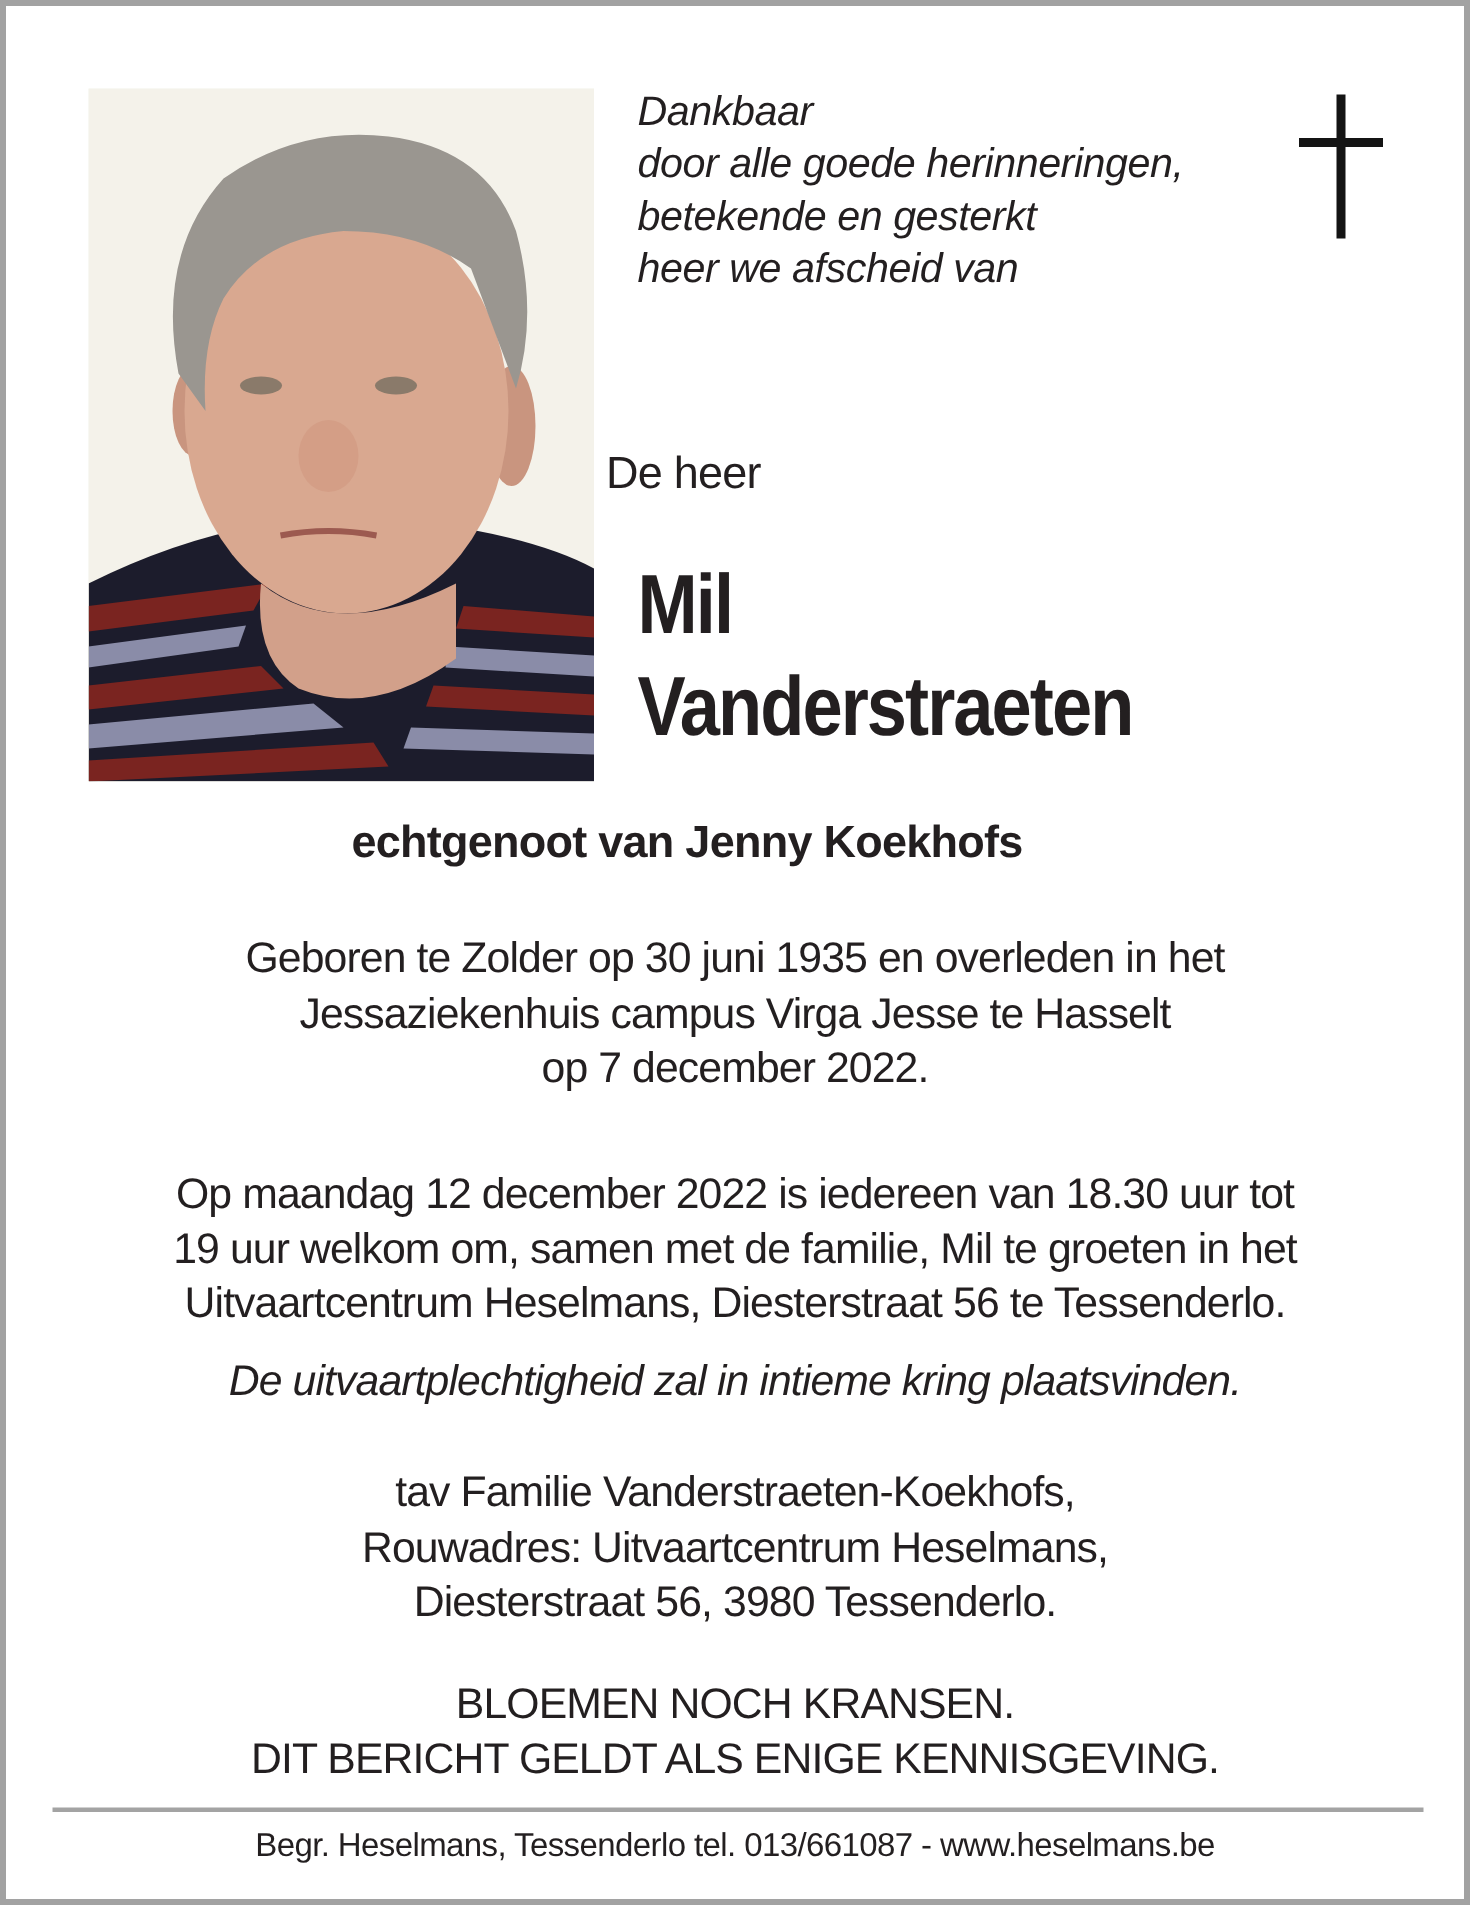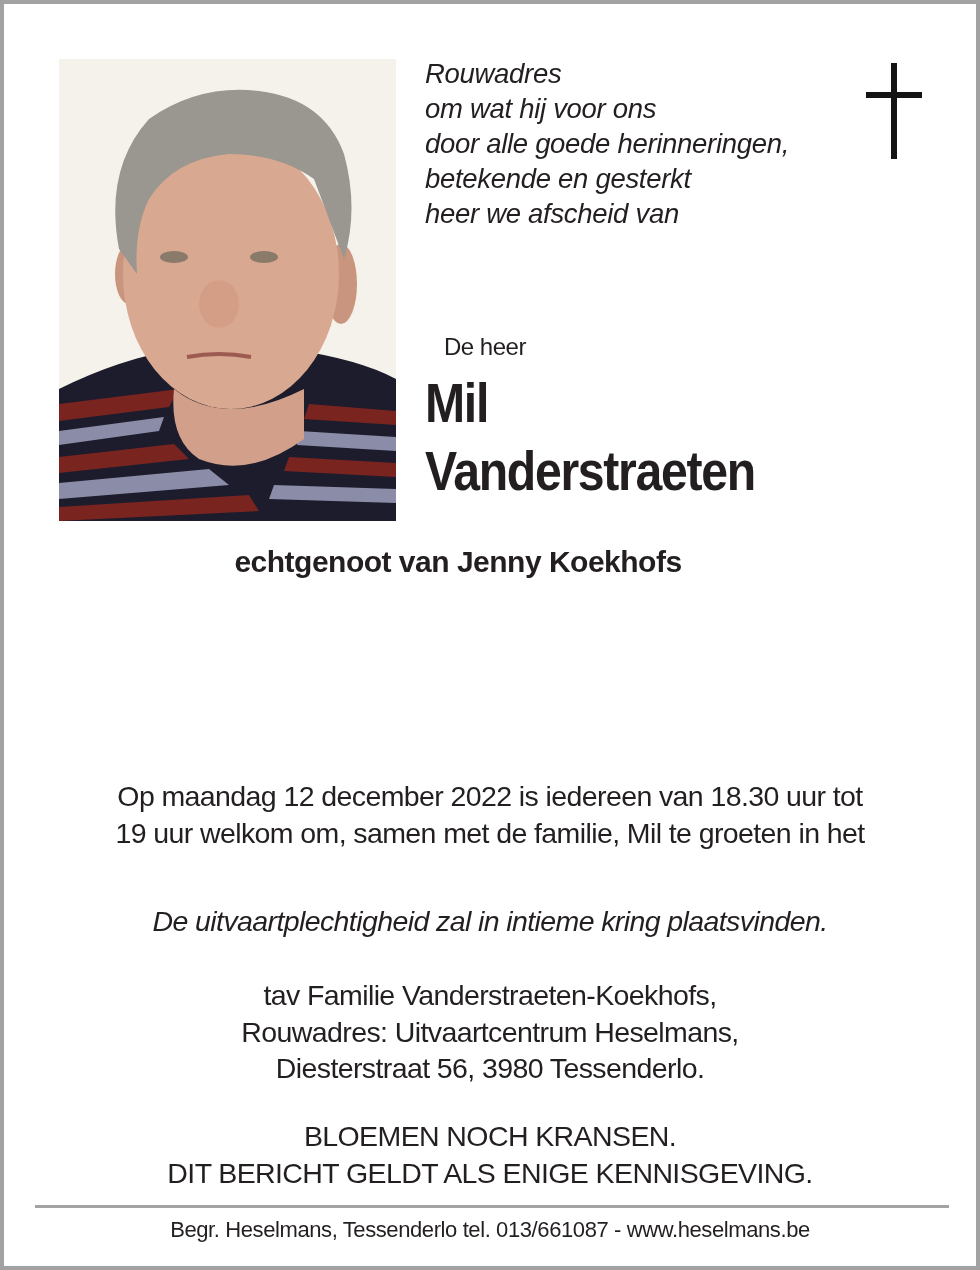--- a/index.html
+++ b/index.html
@@ -27,22 +27,22 @@
       letter-spacing: -0.3px;
     }
     .poem div { white-space: nowrap; }
     .cross {
       position: absolute; left: 862px; top: 59px;
       width: 56px; height: 96px;
     }
     .cross .v { position: absolute; left: 25px; top: 0; width: 6px; height: 96px; background: #141414; }
     .cross .h { position: absolute; left: 0; top: 29px; width: 56px; height: 6px; background: #141414; }
     .title-prefix {
-      position: absolute; left: 440px; top: 295px;
-      font-size: 24px; letter-spacing: -0.5px; margin-top: 34px;
+      position: absolute; left: 400px; top: 295px;
+      font-size: 30px; letter-spacing: -0.5px;
     }
     .name {
       position: absolute; left: 421px; top: 365px;
       font-weight: bold; font-size: 56px; line-height: 68px;
       letter-spacing: -1.5px;
       transform: scaleX(0.86); transform-origin: left top;
       white-space: nowrap;
     }
     .spouse {
       position: absolute; left: 0; width: 908px; top: 541px;
@@ -104,45 +104,50 @@
       <ellipse cx="115" cy="198" rx="14" ry="6" fill="#8a7a6a"></ellipse>
       <ellipse cx="205" cy="198" rx="14" ry="6" fill="#8a7a6a"></ellipse>
 
       <ellipse cx="160" cy="245" rx="20" ry="24" fill="#d49e86"></ellipse>
 
       <path d="M128 298 Q160 292 192 298" stroke="#9c5a50" stroke-width="4" fill="none"></path>
     </svg>
   </div>
 
   <div class="poem">
-    <div>Rouwadres</div>
-    <div>om wat hij voor ons</div>
+    <div>Dankbaar</div>
     <div>door alle goede herinneringen,</div>
     <div>betekende en gesterkt</div>
     <div>heer we afscheid van</div>
   </div>
 
   <div class="cross">
     <div class="v"></div>
     <div class="h"></div>
   </div>
 
   <div class="title-prefix">De heer</div>
 
   <div class="name">
     <div>Mil</div>
     <div>Vanderstraeten</div>
   </div>
 
   <div class="spouse">echtgenoot van Jenny Koekhofs</div>
 
+  <div class="block b1">
+    <div>Geboren te Zolder op 30 juni 1935 en overleden in het</div>
+    <div>Jessaziekenhuis campus Virga Jesse te Hasselt</div>
+    <div>op 7 december 2022.</div>
+  </div>
 
   <div class="block b2">
     <div>Op maandag 12 december 2022 is iedereen van 18.30 uur tot</div>
     <div>19 uur welkom om, samen met de familie, Mil te groeten in het</div>
+    <div>Uitvaartcentrum Heselmans, Diesterstraat 56 te Tessenderlo.</div>
   </div>
 
   <div class="block b3">
     <div>De uitvaartplechtigheid zal in intieme kring plaatsvinden.</div>
   </div>
 
   <div class="block b4">
     <div>tav Familie Vanderstraeten-Koekhofs,</div>
     <div>Rouwadres: Uitvaartcentrum Heselmans,</div>
     <div>Diesterstraat 56, 3980 Tessenderlo.</div>

